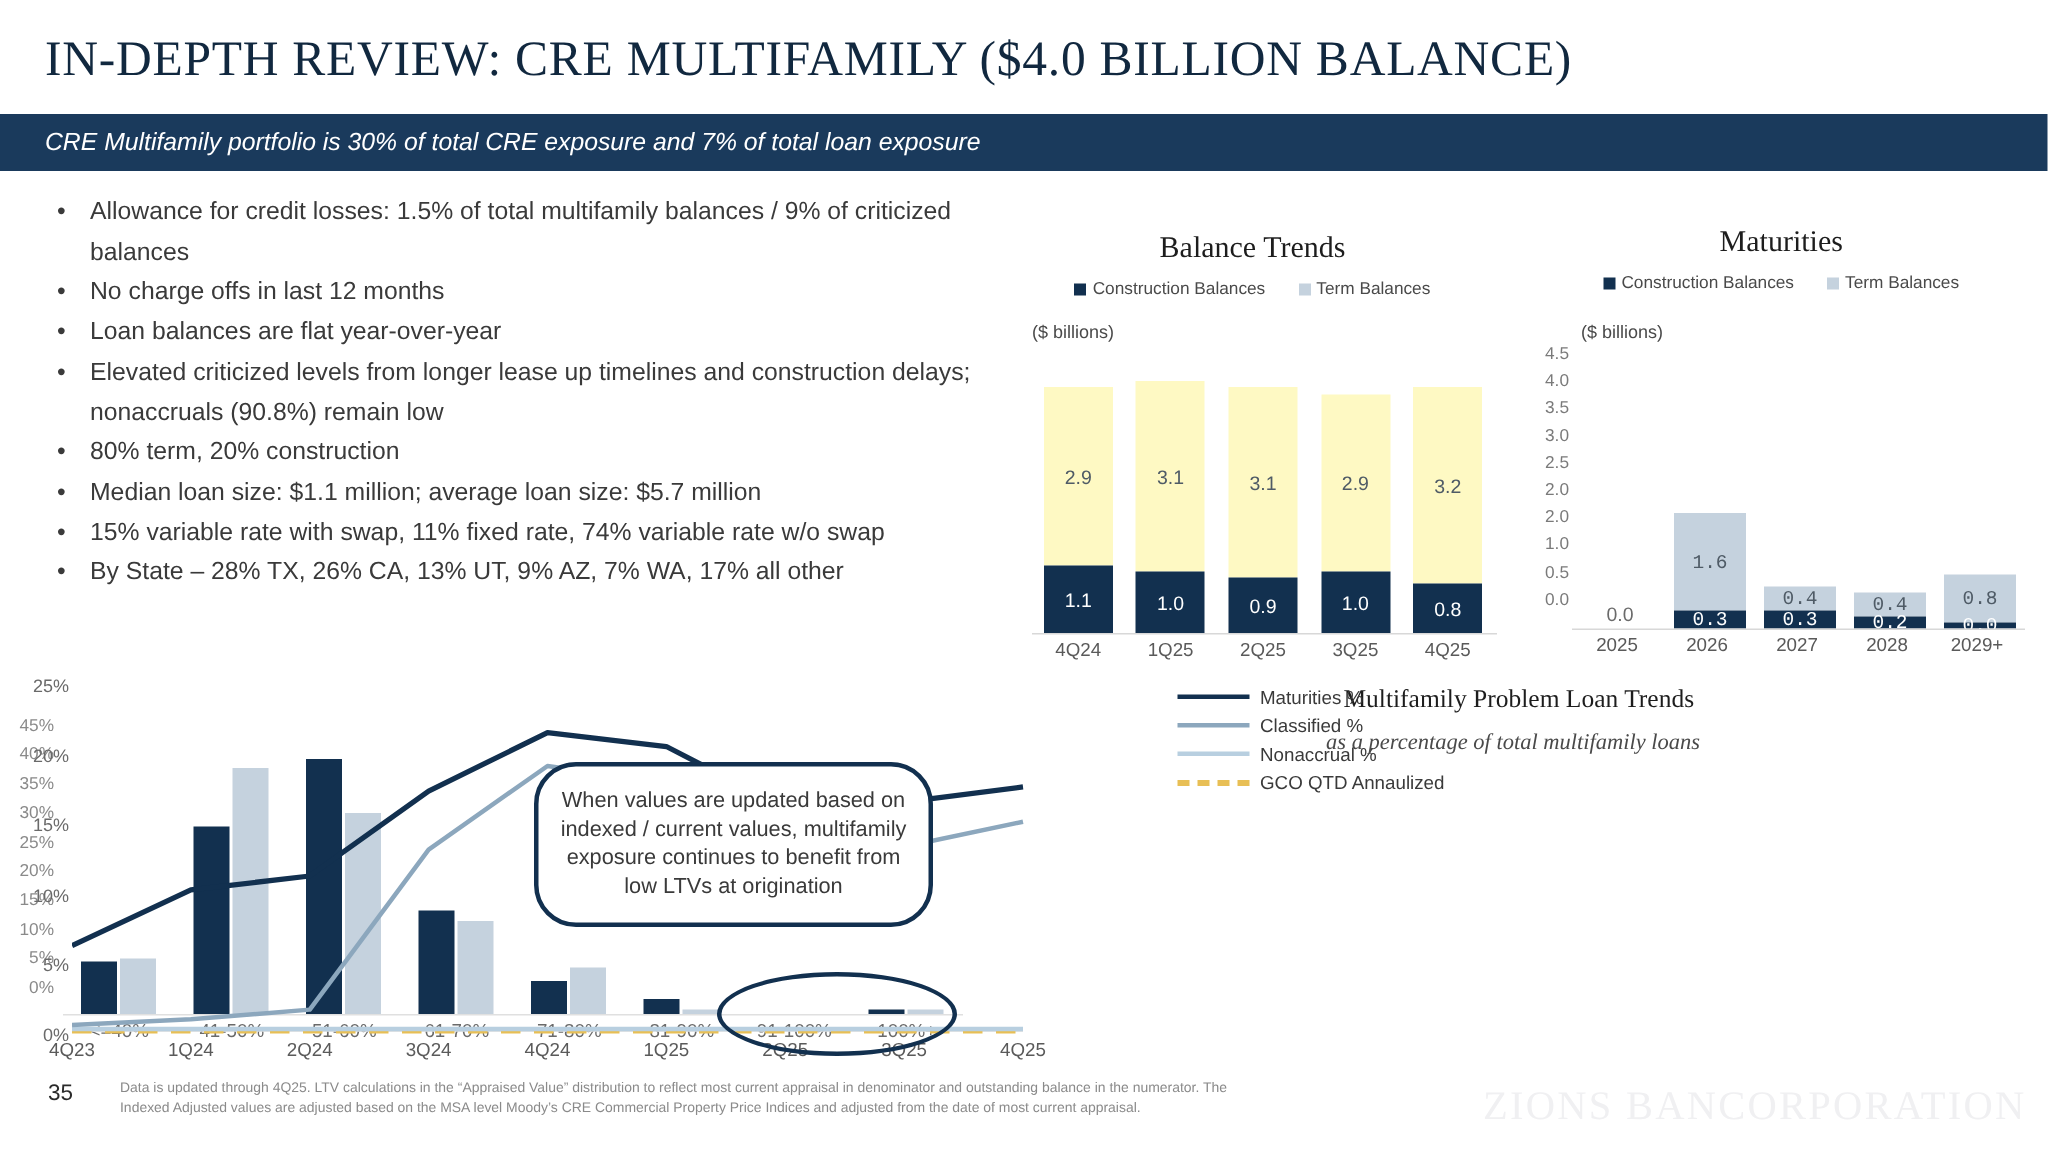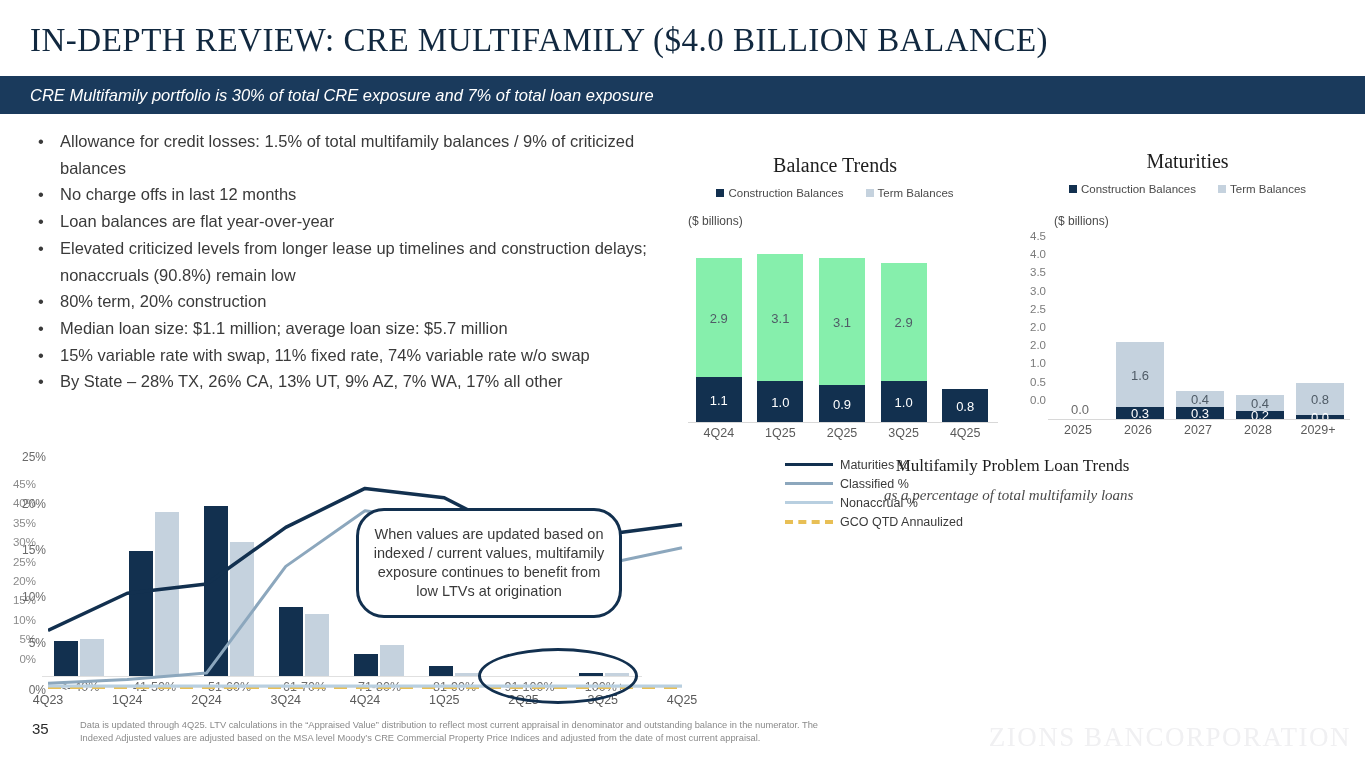--- a/index.html
+++ b/index.html
@@ -47,38 +47,38 @@
   #balance-trends .legend { margin-top:10px; }
   #balance-trends .units { position:absolute; left:28px; top:62px; }
   .bt-plot { position:absolute; left:28px; top:86px; width:308px; height:184px; }
   .bt-baseline { position:absolute; left:28px; top:270px; width:310px; height:1px; background:#d8d8d8; }
   .bt-col { position:absolute; bottom:0; width:46px; }
   .bt-seg { position:relative; width:100%; }
   .bt-seg span {
     position:absolute; left:0; right:0; top:50%; transform:translateY(-50%);
     text-align:center; font-size:13px;
   }
-  .bt-term { background:#86efac; }
+  .bt-term { background:#fef9c3; }
   .bt-term span { color:#4f5b66; }
   .bt-cons { background:#12304f; }
   .bt-cons span { color:#ffffff; }
   .bt-cats { position:absolute; left:28px; top:274px; width:308px; height:20px; }
   .bt-cats .cat-lbl { position:absolute; width:58px; }
 
   
   #maturities { left:1010px; top:118px; width:355px; height:285px; }
   #maturities .chart-title { font-size:20px; margin-top:-2px; }
   #maturities .legend { margin-top:10px; font-size:11.5px; }
   #maturities .units { position:absolute; left:44px; top:62px; }
   .mt-yaxis { position:absolute; left:0px; top:78px; width:36px; }
   .mt-yaxis div { font-size:11.5px; color:#7a7a7a; text-align:right; height:18.2px; }
   .mt-plot { position:absolute; left:40px; top:85px; width:300px; height:182px; }
   .mt-baseline { position:absolute; left:38px; top:267px; width:302px; height:1px; background:#d8d8d8; }
   .mt-col { position:absolute; bottom:0; width:48px; }
-  .mt-seg { position:relative; width:100%; }
+  .mt-seg { position:relative; width:100%;font-family:Liberation Mono, monospace; }
   .mt-seg span {
     position:absolute; left:0; right:0; top:50%; transform:translateY(-50%);
     text-align:center; font-size:13px; white-space:nowrap;
   }
   .mt-term { background:#c5d2de; }
   .mt-term span { color:#4f5b66; }
   .mt-cons { background:#12304f; }
   .mt-cons span { color:#ffffff; }
   .mt-zero { position:absolute; bottom:2px; font-size:13px; color:#6a6a6a; width:48px; text-align:center; }
   .mt-cats { position:absolute; left:38px; top:271px; width:302px; }
@@ -225,20 +225,23 @@
       </div>
       <div class="bt-col" style="left: 192.6px;">
         <div class="bt-seg bt-term" style="height: 118.578px;">
           <span>2.9</span>
         </div>
         <div class="bt-seg bt-cons" style="height: 40.8889px;">
           <span>1.0</span>
         </div>
       </div>
       <div class="bt-col" style="left: 254.2px;">
+        <div class="bt-seg bt-term" style="height: 130.844px;">
+          <span>3.2</span>
+        </div>
         <div class="bt-seg bt-cons" style="height: 32.7111px;">
           <span>0.8</span>
         </div>
       </div>
     </div>
   <div class="bt-baseline"></div>
   <div class="bt-cats" id="bt-cats">
       <div class="cat-lbl" style="left: 1.8px;">4Q24</div>
       <div class="cat-lbl" style="left: 63.4px;">1Q25</div>
       <div class="cat-lbl" style="left: 125px;">2Q25</div>

